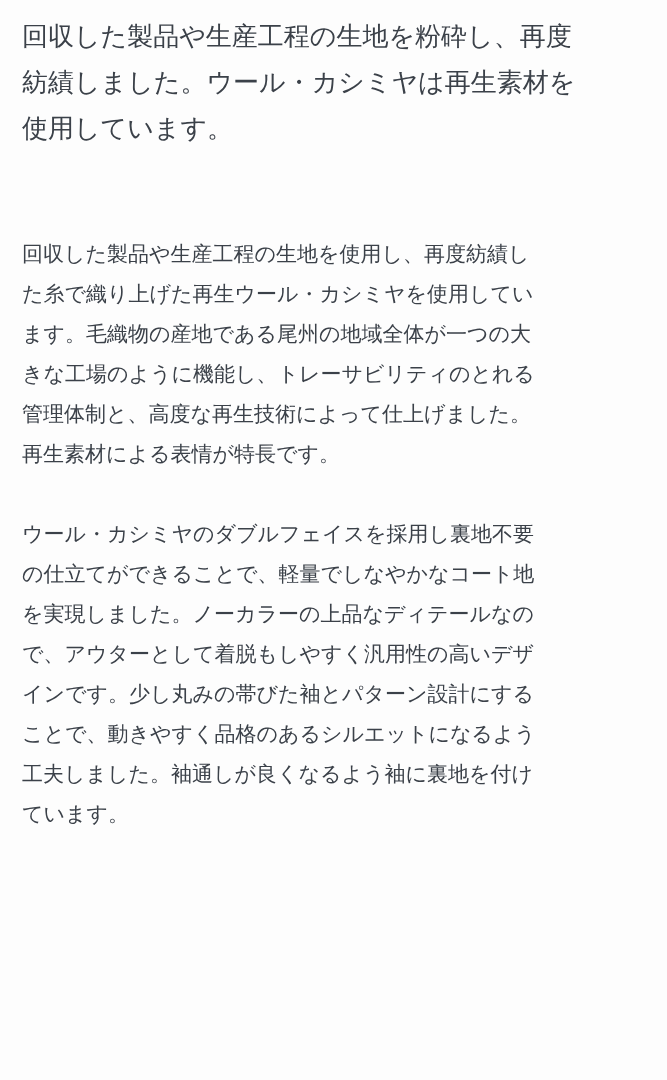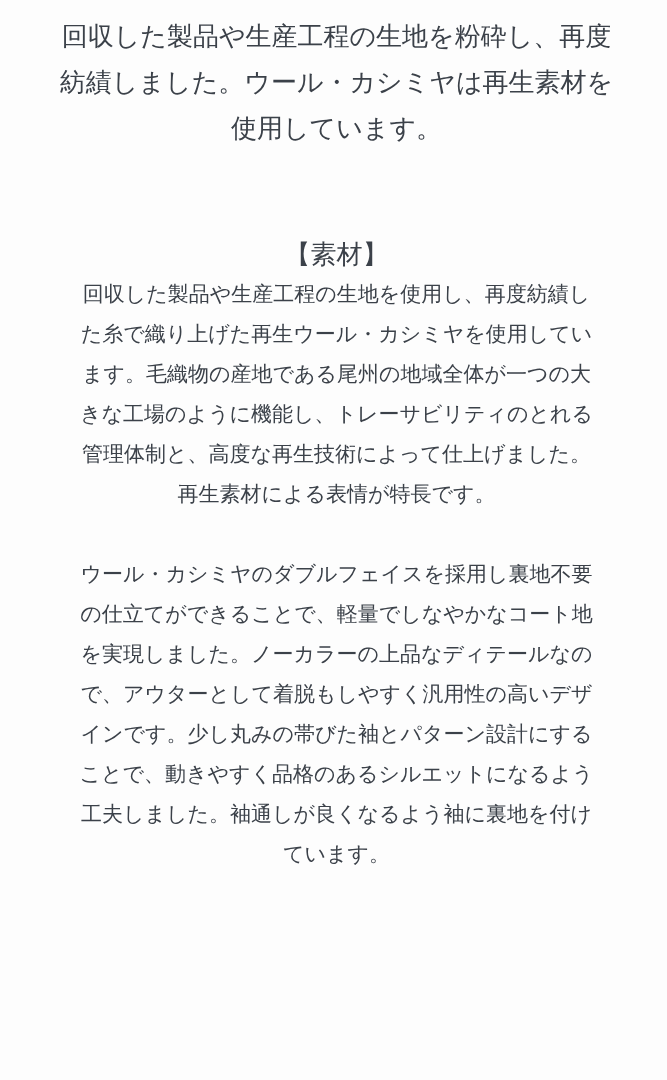--- a/index.html
+++ b/index.html
@@ -12,21 +12,20 @@
     background: #fdfdfd;
     color: #3b4149;
     font-family: "Liberation Sans", "DejaVu Sans", sans-serif;
     overflow: hidden;
   }
   .page {
     box-sizing: border-box;
     width: 667px;
     height: 910px;
     padding: 13px 16px 0 22px;
-    text-align: center;
   }
   .lead {
     font-size: 26px;
     line-height: 46px;
     white-space: pre-line;
     margin: 0 0 83px 0;
   }
   .section {
     margin: 0 0 40px 0;
   }
@@ -49,21 +48,20 @@
 </head>
 <body style="background: rgb(253, 253, 253); color: rgb(59, 65, 73);">
 
 <div class="page">
 
   <p class="lead">回収した製品や生産工程の生地を粉砕し、再度
 紡績しました。ウール・カシミヤは再生素材を
 使用しています。</p>
 
   <div class="section">
-    <h2 class="section-heading">【素材】</h2>
     <p class="section-body">回収した製品や生産工程の生地を使用し、再度紡績し
 た糸で織り上げた再生ウール・カシミヤを使用してい
 ます。毛織物の産地である尾州の地域全体が一つの大
 きな工場のように機能し、トレーサビリティのとれる
 管理体制と、高度な再生技術によって仕上げました。
 再生素材による表情が特長です。</p>
   </div>
 
   <div class="section">
     <p class="section-body">ウール・カシミヤのダブルフェイスを採用し裏地不要

